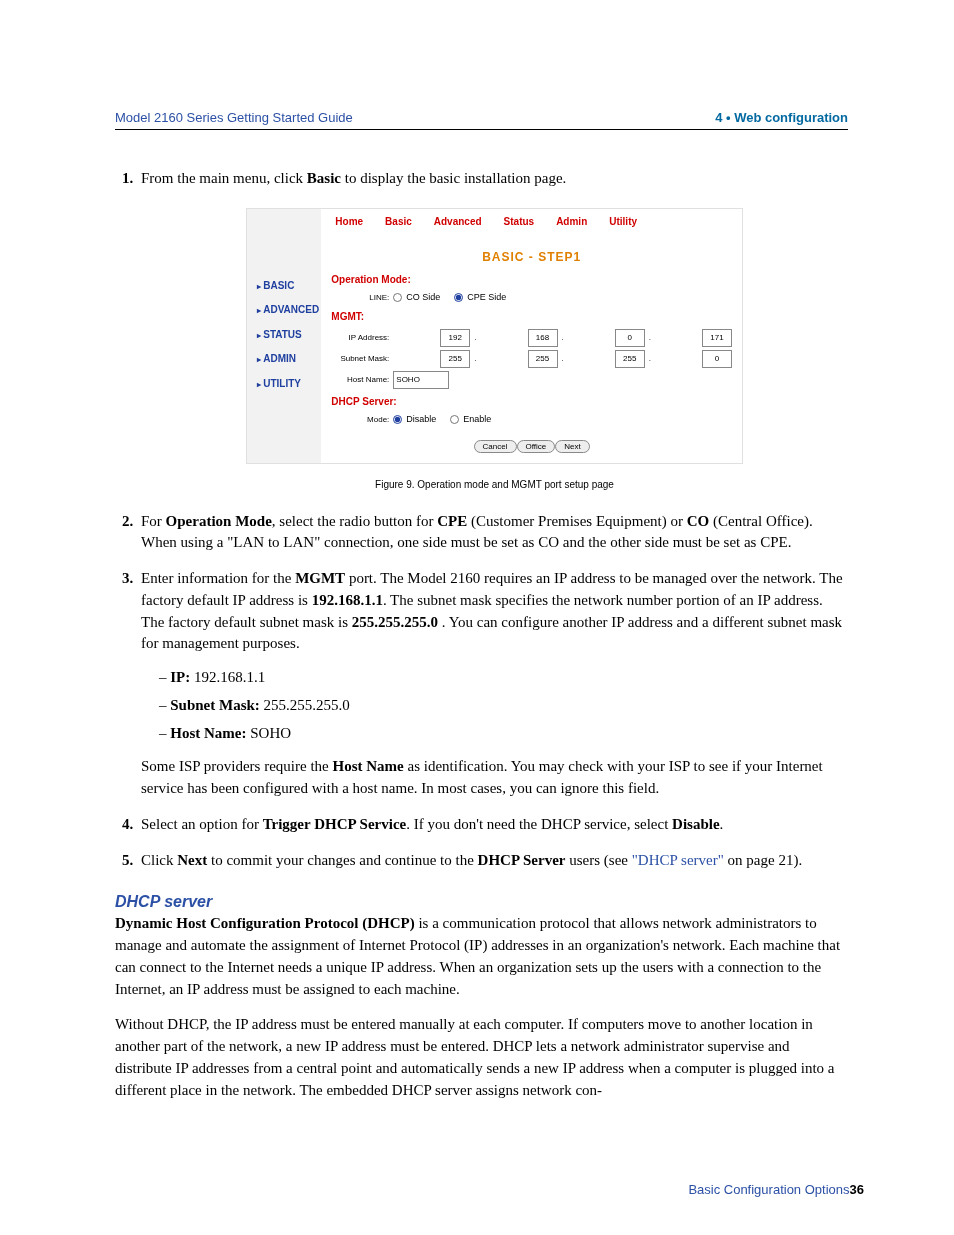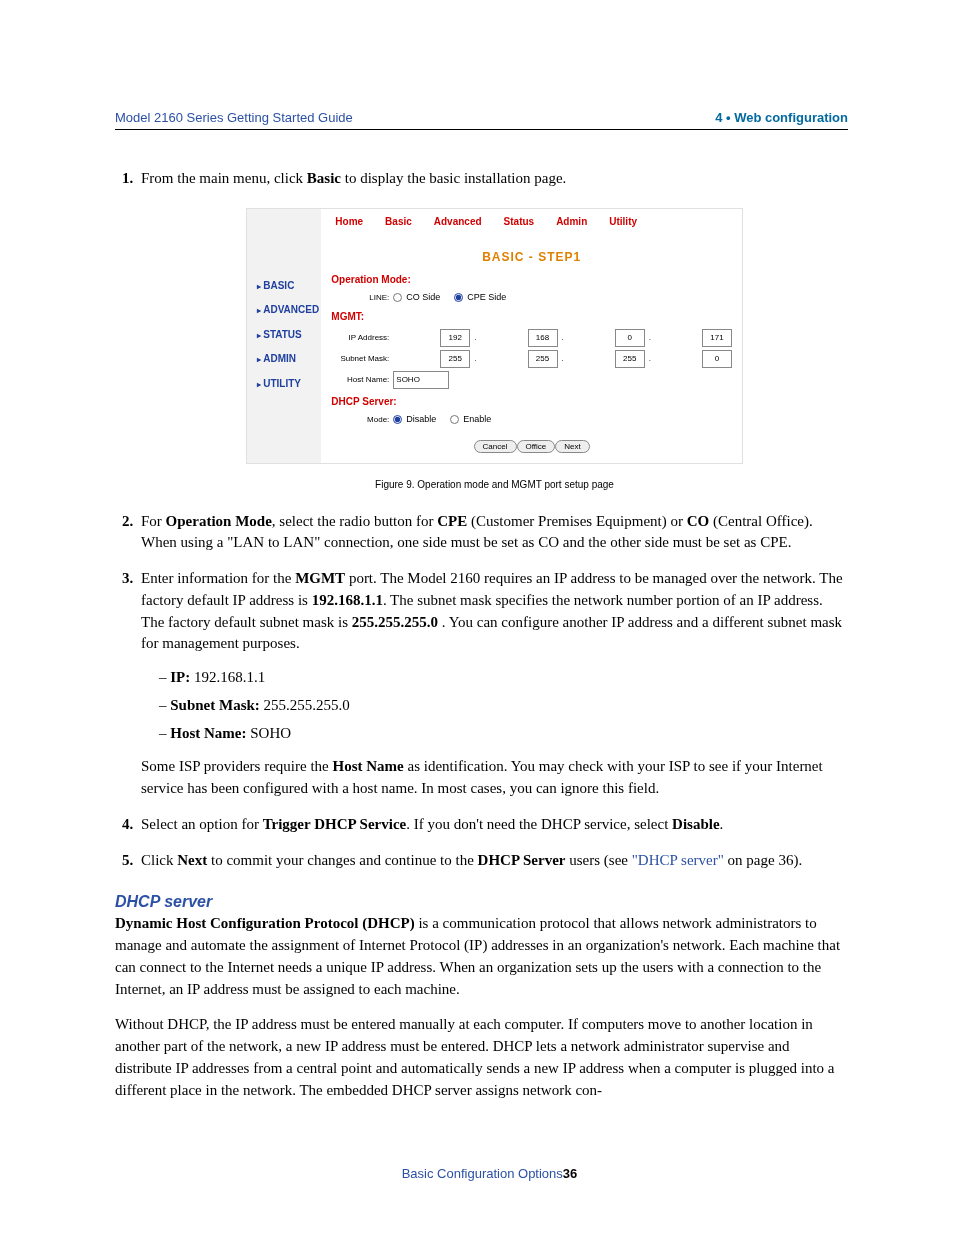--- a/index.html
+++ b/index.html
@@ -50,22 +50,22 @@
     font-family: Verdana, Arial, sans-serif;
     font-style: italic;
     font-weight: bold;
     color: #2b50a5;
     font-size: 16px;
     margin: 22px 0 2px;
   }
   p.body { font-size: 15px; line-height: 1.45; margin: 0 0 14px; }
   .footer {
     position: absolute;
-    left: 115px; right: 90px; bottom: 54px;
-    display: flex; justify-content: center;
+    left: 115px; right: 90px; bottom: 38px;
+    display: flex; justify-content: flex-end;
     font-family: Verdana, Arial, sans-serif;
     font-size: 13px;
   }
   .footer-left  { color: #2b50a5; }
   .footer-right { color: #000; font-weight: bold; }
 
   
   .shot-wrap { display: flex; justify-content: center; margin: 18px 0 6px; }
   .shot {
     width: 495px;
@@ -221,21 +221,21 @@
         <li><span class="b">Host Name:</span><span> SOHO</span></li>
       </ul>
       <span>Some ISP providers require the </span><span class="b">Host Name</span><span> as identification. You may check with your ISP to see if your Internet service has been configured with a host name. In most cases, you can ignore this field.</span>
     </li>
 
     <li>
       <span>Select an option for </span><span class="b">Trigger DHCP Service</span><span>. If you don't need the DHCP service, select </span><span class="b">Disable</span><span>.</span>
     </li>
 
     <li>
-      <span>Click </span><span class="b">Next</span><span> to commit your changes and continue to the </span><span class="b">DHCP Server</span><span> users (see </span><span class="link">"DHCP server"</span><span> on page 36).</span>
+      <span>Click </span><span class="b">Next</span><span> to commit your changes and continue to the </span><span class="b">DHCP Server</span><span> users (see </span><span class="link">"DHCP server"</span><span> on page 21).</span>
     </li>
   </ol>
 
   <h3 class="section">DHCP server</h3>
   <p class="body">
     <span class="b">Dynamic Host Configuration Protocol (DHCP)</span><span> is a communication protocol that allows network administrators to manage and automate the assignment of Internet Protocol (IP) addresses in an organization's network. Each machine that can connect to the Internet needs a unique IP address. When an organization sets up the users with a connection to the Internet, an IP address must be assigned to each machine.</span>
   </p>
   <p class="body">Without DHCP, the IP address must be entered manually at each computer. If computers move to another location in another part of the network, a new IP address must be entered. DHCP lets a network administrator supervise and distribute IP addresses from a central point and automatically sends a new IP address when a computer is plugged into a different place in the network. The embedded DHCP server assigns network con-</p>
 
   <div class="footer">

